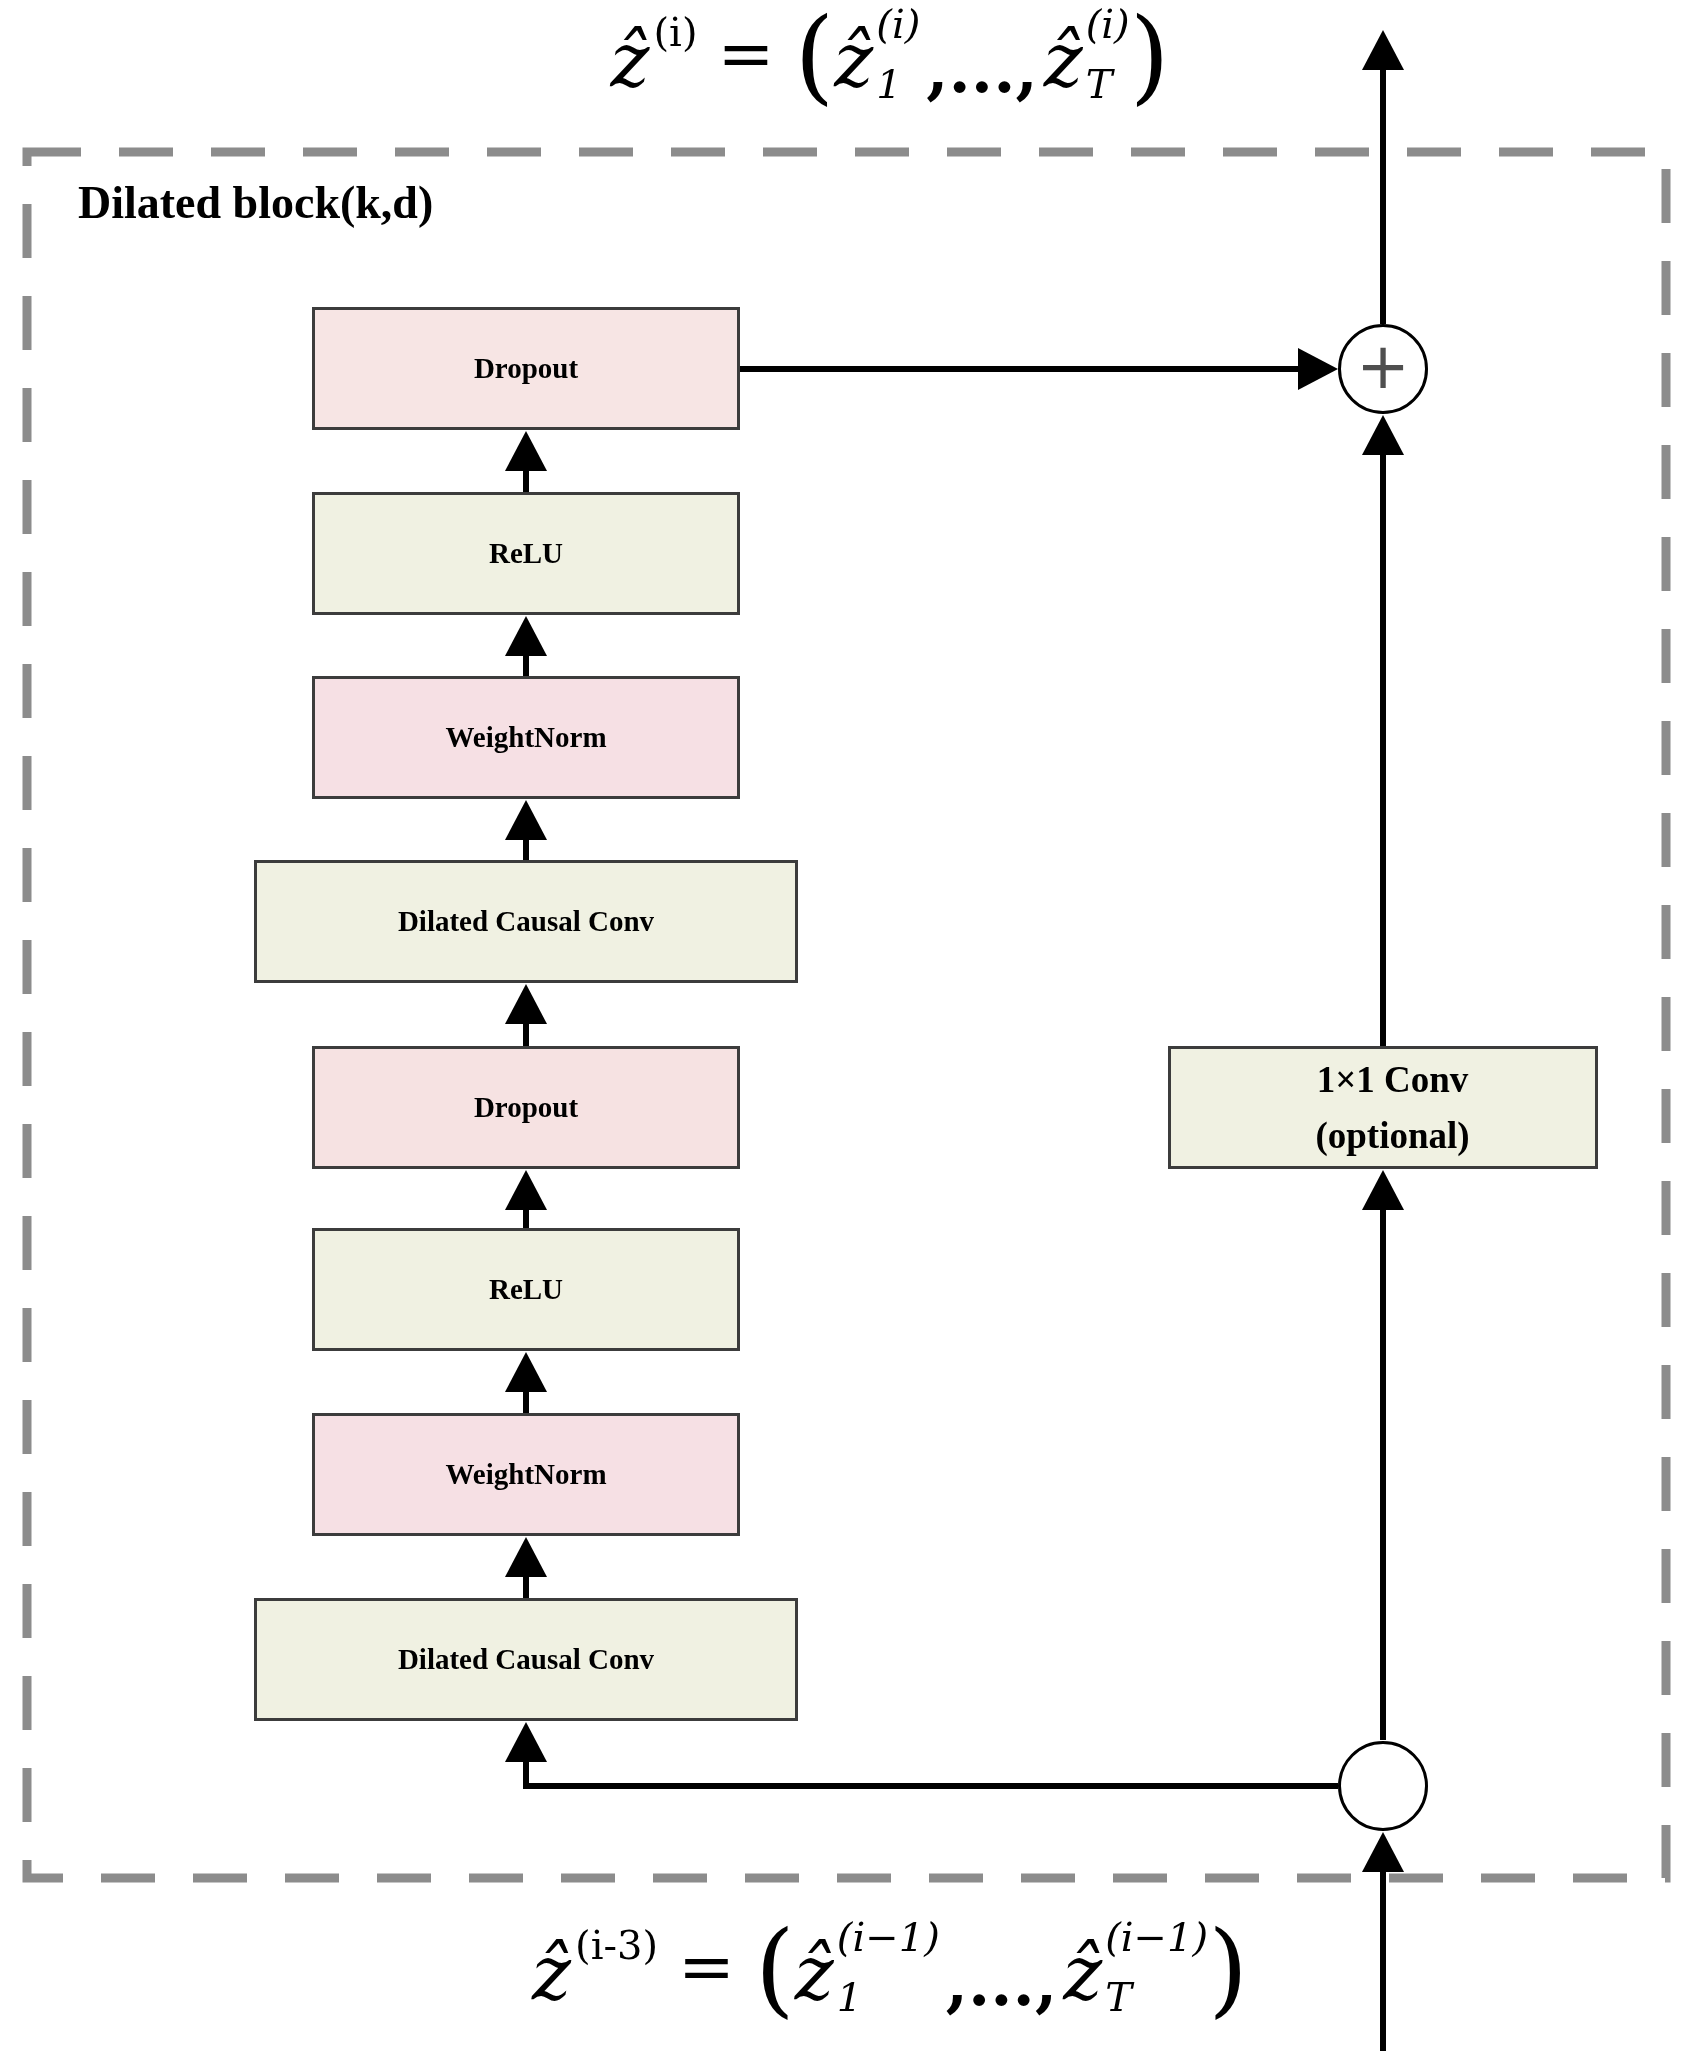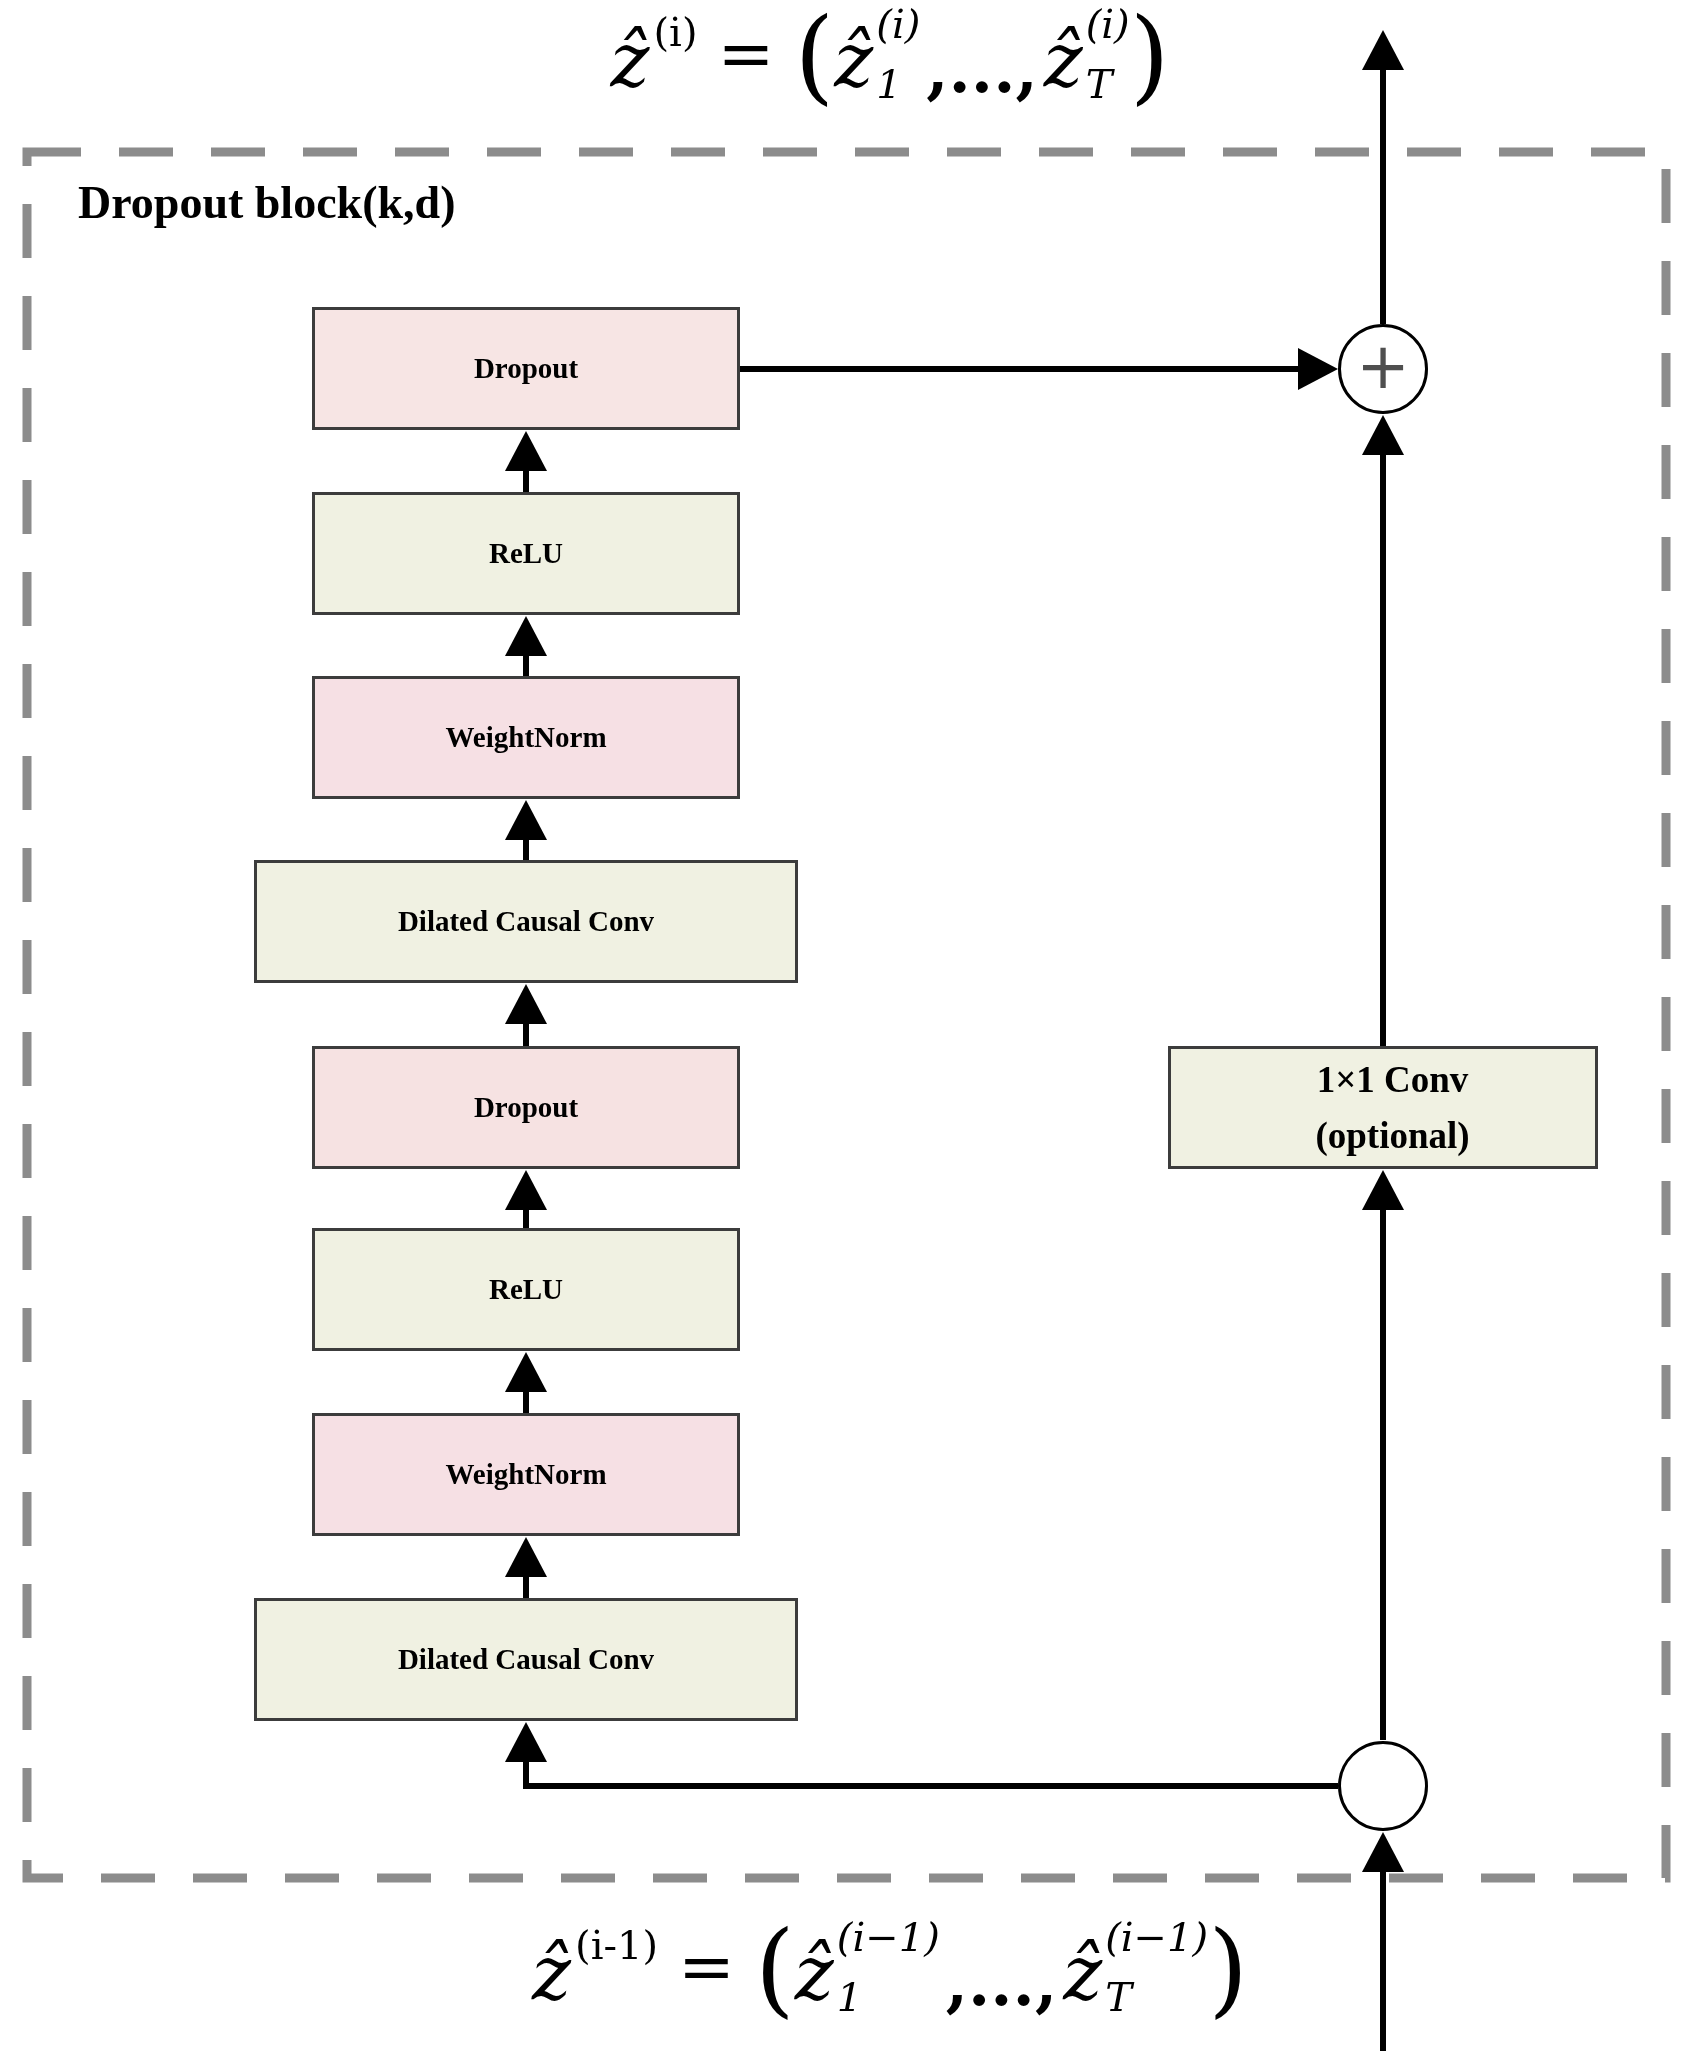--- a/index.html
+++ b/index.html
@@ -108,21 +108,21 @@
     <line x1="1383" y1="1046" x2="1383" y2="452" stroke="#000" stroke-width="6"></line>
     <polygon points="1383,415 1362,455 1404,455" fill="#000"></polygon>
 
     <line x1="740" y1="369" x2="1302" y2="369" stroke="#000" stroke-width="6"></line>
     <polygon points="1338,369 1298,348 1298,390" fill="#000"></polygon>
 
     <line x1="1383" y1="324" x2="1383" y2="66" stroke="#000" stroke-width="6"></line>
     <polygon points="1383,30 1362,70 1404,70" fill="#000"></polygon>
   </svg>
 
-  <div class="residual-label">Dropout block(k,d)</div>
+  <div class="residual-label">Dilated block(k,d)</div>
 
   <div class="block" style="left: 312px; top: 307px; width: 428px; background: rgb(247, 229, 228);">Dropout</div>
   <div class="block" style="left: 312px; top: 492px; width: 428px; background: rgb(240, 241, 226);">ReLU</div>
   <div class="block" style="left: 312px; top: 676px; width: 428px; background: rgb(246, 224, 228);">WeightNorm</div>
   <div class="block" style="left: 254px; top: 860px; width: 544px; background: rgb(240, 241, 226);">Dilated Causal Conv</div>
   <div class="block" style="left: 312px; top: 1046px; width: 428px; background: rgb(246, 226, 226);">Dropout</div>
   <div class="block" style="left: 312px; top: 1228px; width: 428px; background: rgb(240, 241, 226);">ReLU</div>
   <div class="block" style="left: 312px; top: 1413px; width: 428px; background: rgb(246, 224, 228);">WeightNorm</div>
   <div class="block" style="left: 254px; top: 1598px; width: 544px; background: rgb(240, 241, 226);">Dilated Causal Conv</div>
 
@@ -151,21 +151,21 @@
     <span class="fvar">ẑ</span>
     <span class="ss">
       <span class="s-sup">(i)</span>
       <span class="s-sub">T</span>
     </span>
     <span class="fparen">)</span>
   </div>
 
   <div class="formula" style="left:470px; top:1903px; width:840px; height:140px;">
     <span class="fvar">ẑ</span>
-    <span class="fsup-lhs">(i-1)</span>
+    <span class="fsup-lhs">(i-3)</span>
     <span class="feq">=</span>
     <span class="fparen">(</span>
     <span class="fvar">ẑ</span>
     <span class="ss">
       <span class="s-sup">(i−1)</span>
       <span class="s-sub">1</span>
     </span>
     <span class="fdots">,...,</span>
     <span class="fvar">ẑ</span>
     <span class="ss">

